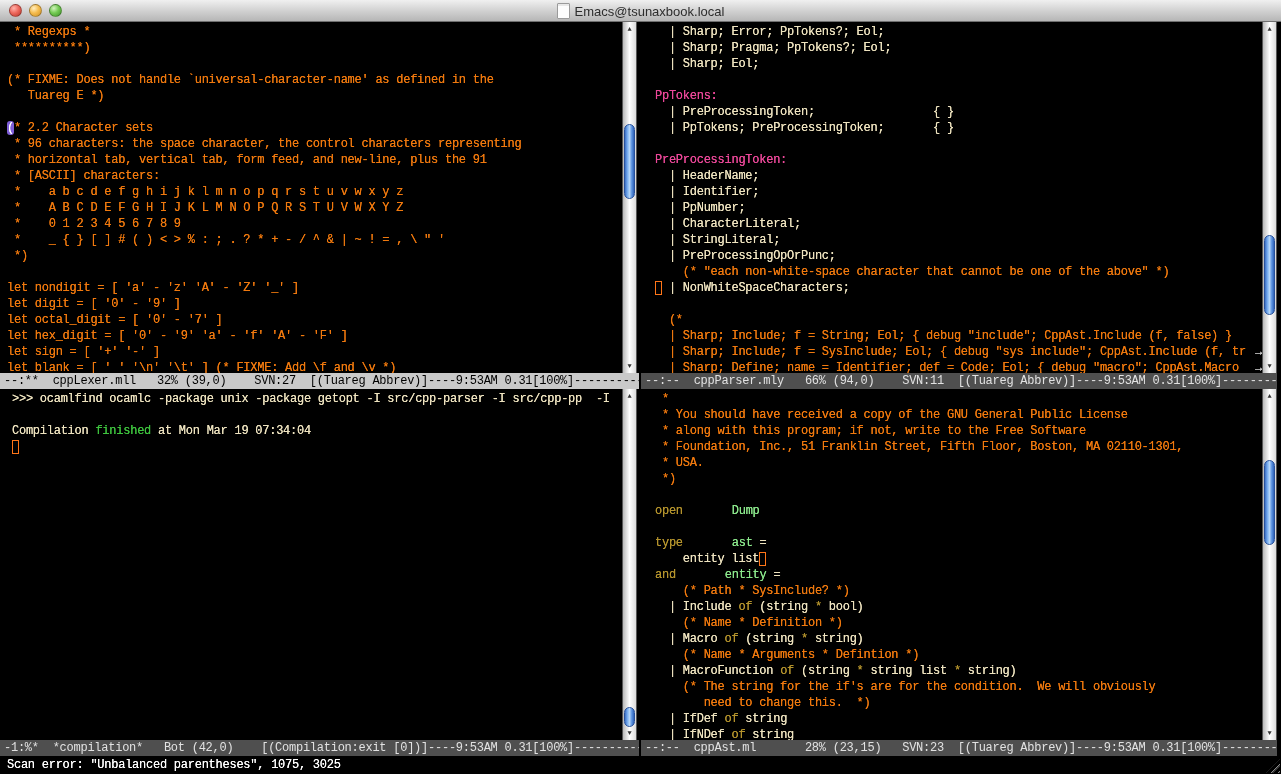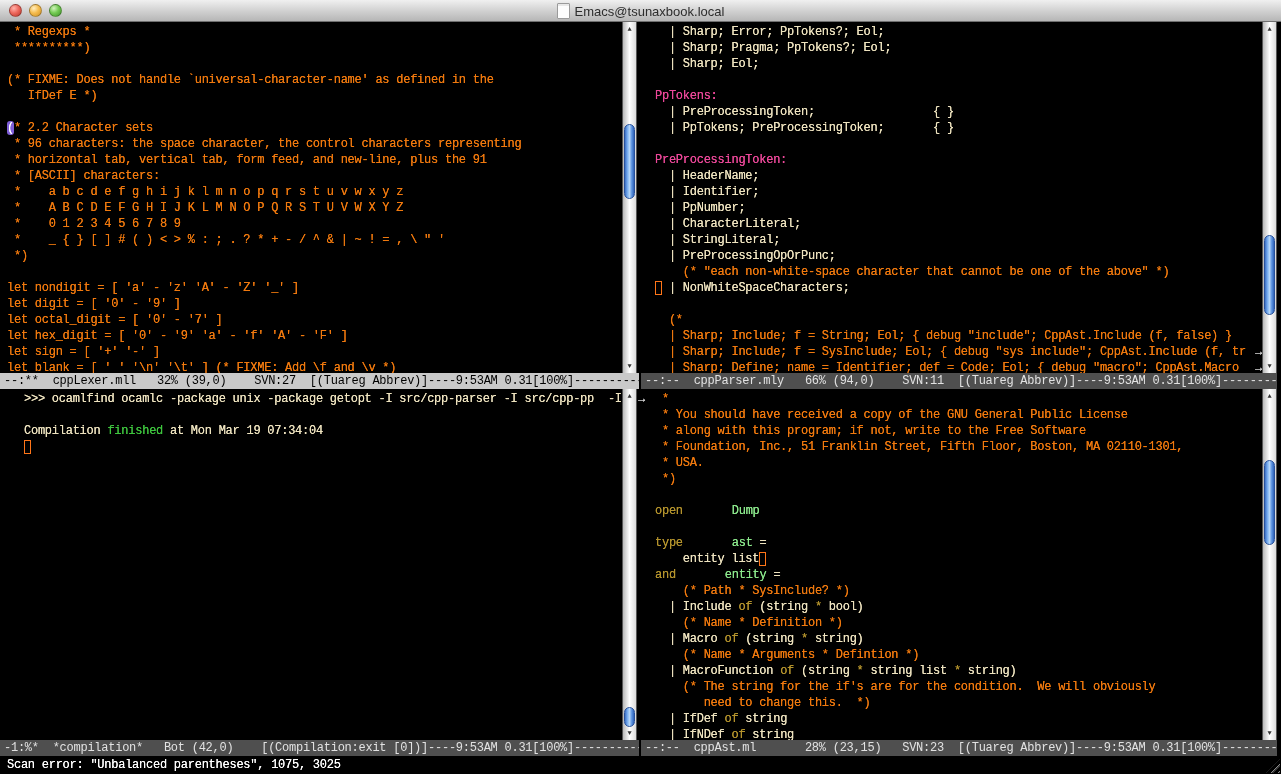--- a/index.html
+++ b/index.html
@@ -77,21 +77,21 @@
     </div>
   </div>
 
   <div class="frame">
 
     <div class="pane" style="left:0;top:0;width:622px;height:351px;padding-left:7px;">
         <div class="ln"><span class="o"> * Regexps *</span></div>
         <div class="ln"><span class="o"> **********)</span></div>
         <div class="ln"></div>
         <div class="ln"><span class="o">(* FIXME: Does not handle `universal-character-name' as defined in the</span></div>
-        <div class="ln"><span class="o">   IfDef E *)</span></div>
+        <div class="ln"><span class="o">   Tuareg E *)</span></div>
         <div class="ln"></div>
         <div class="ln"><span class="pcur">(</span><span class="o">* 2.2 Character sets</span></div>
         <div class="ln"><span class="o"> * 96 characters: the space character, the control characters representing</span></div>
         <div class="ln"><span class="o"> * horizontal tab, vertical tab, form feed, and new-line, plus the 91</span></div>
         <div class="ln"><span class="o"> * [ASCII] characters:</span></div>
         <div class="ln"><span class="o"> *    a b c d e f g h i j k l m n o p q r s t u v w x y z</span></div>
         <div class="ln"><span class="o"> *    A B C D E F G H I J K L M N O P Q R S T U V W X Y Z</span></div>
         <div class="ln"><span class="o"> *    0 1 2 3 4 5 6 7 8 9</span></div>
         <div class="ln"><span class="o"> *    _ { } [ ] # ( ) &lt; &gt; % : ; . ? * + - / ^ &amp; | ~ ! = , \ " '</span></div>
         <div class="ln"><span class="o"> *)</span></div>
@@ -137,21 +137,21 @@
 
     <div class="sb" style="left:1262px;top:0;height:351px;">
       <div class="sb-arrow sb-up">▲</div>
       <div class="sb-thumb" style="top:213px;height:80px;"></div>
       <div class="sb-arrow sb-down">▼</div>
     </div>
 
     <div class="modeline ml-active" style="left:0;top:351px;width:639px;">--:**  cppLexer.mll   32% (39,0)    SVN:27  [(Tuareg Abbrev)]----9:53AM 0.31[100%]--------------------------------</div>
     <div class="modeline ml-inactive" style="left:641px;top:351px;width:636px;">--:--  cppParser.mly   66% (94,0)    SVN:11  [(Tuareg Abbrev)]----9:53AM 0.31[100%]--------------------------------</div>
 
-    <div class="pane" style="left:12px;top:367px;width:622px;height:351px;padding-left:12px;">
+    <div class="pane" style="left:0;top:367px;width:622px;height:351px;padding-left:12px;">
         <div class="ln"><span class="d">&gt;&gt;&gt; ocamlfind ocamlc -package unix -package getopt -I src/cpp-parser -I src/cpp-pp  -I</span><span class="arrow">→</span></div>
         <div class="ln"></div>
         <div class="ln"><span class="d">Compilation </span><span class="G">finished</span><span class="d"> at Mon Mar 19 07:34:04</span></div>
         <div class="ln"><span class="cur"> </span></div>
       </div>
 
     <div class="sb" style="left:622px;top:367px;height:351px;">
       <div class="sb-arrow sb-up">▲</div>
       <div class="sb-thumb" style="top:318px;height:20px;"></div>
       <div class="sb-arrow sb-down">▼</div>

